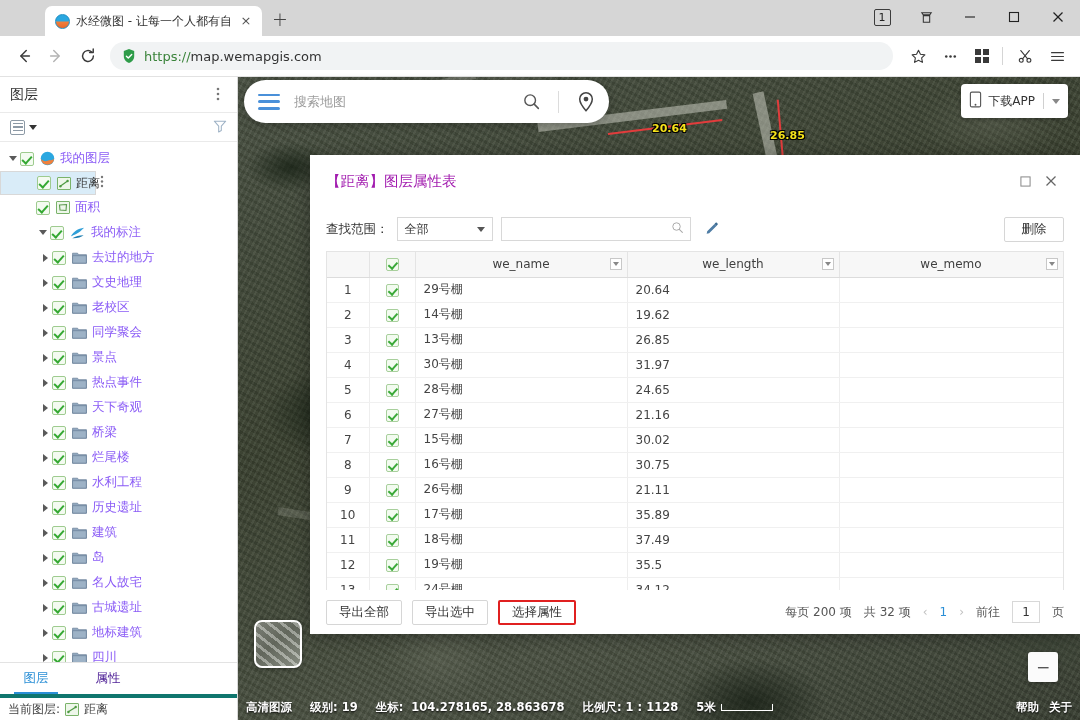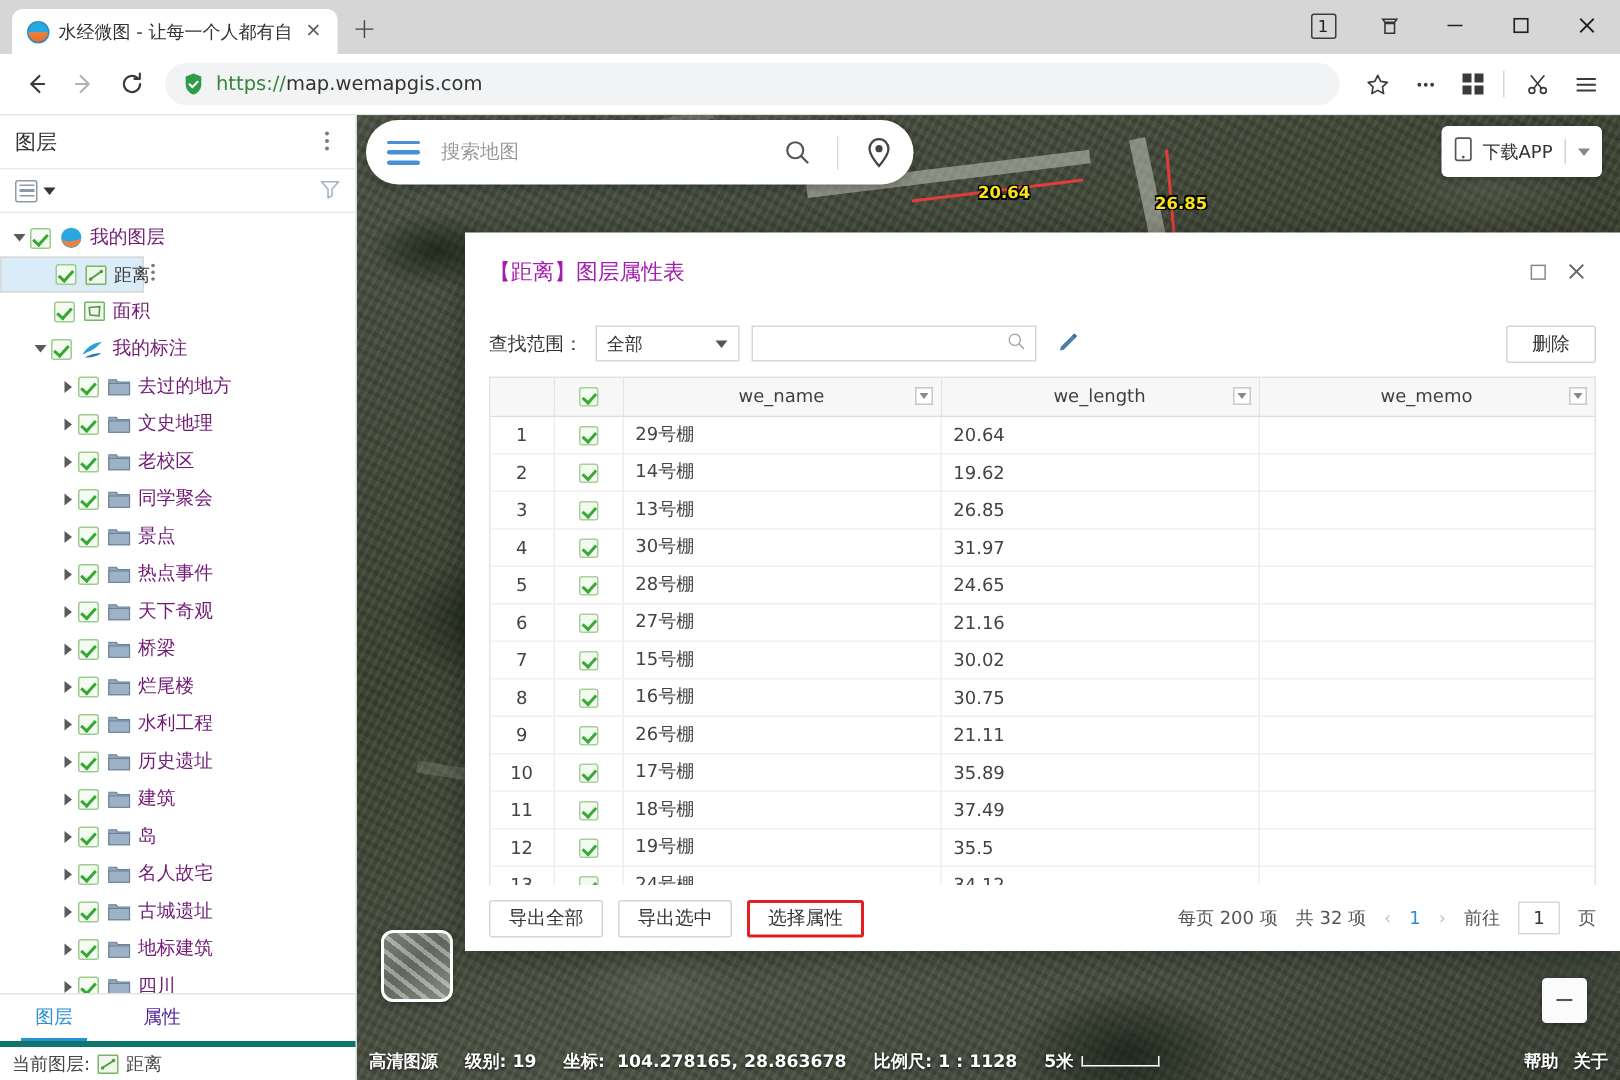--- a/index.html
+++ b/index.html
@@ -20,21 +20,21 @@
     position: absolute; left: 0; top: 0; width: 1080px; height: 36px;
     background: #d6d6d6;
     display: flex; align-items: flex-end;
   }
   .tabstrip { display: flex; align-items: flex-end; padding-left: 8px; height: 36px; }
   .tab {
     display: flex; align-items: center; gap: 6px;
     height: 30px; padding: 0 8px 0 10px;
     background: #fff; border-radius: 7px 7px 0 0;
     min-width: 200px; max-width: 230px;
-    font-size: 12px; color: #333;
+    font-size: 12px; color: #333; margin-left: 37px;
   }
   .tab-favicon {
     width: 15px; height: 15px; border-radius: 50%;
     background: linear-gradient(180deg,#2aa7e0 0%, #2aa7e0 48%, #f0803c 52%, #e8682c 100%);
     flex: 0 0 auto; border: 1px solid #1e8fc4;
   }
   .tab-title {
     flex: 1 1 auto; white-space: nowrap; overflow: hidden;
     text-overflow: clip; font-size: 12px;
   }
@@ -171,21 +171,21 @@
   .sb-toolbar {
     height: 29px; display: flex; align-items: center; padding: 0 10px;
     border-bottom: 1px solid #eaeaea; flex: 0 0 auto; gap: 4px;
   }
   .ic-list { width: 15px; height: 15px; border: 1.5px solid #8d9aa6; border-radius: 2px;
     display:flex; flex-direction:column; justify-content:center; gap:2px; padding:1.5px; }
   .ic-list i { display:block; height:1.5px; background:#8d9aa6; }
   .caret-dn { width:0;height:0;border-left:4px solid transparent;border-right:4px solid transparent;border-top:5px solid #333; }
   .funnel { margin-left:auto; }
   .tree { flex: 1 1 auto; overflow: hidden; padding-top: 4px; }
-  .tnode { display: flex; align-items: center; height: 25px; font-size: 12.5px; color: #701a75; padding-right: 8px; }
+  .tnode { display: flex; align-items: center; height: 25px; font-size: 12.5px; color: #8b5cf6; padding-right: 8px; }
   .tnode.sel { background: #d9ecf8; }
   .tw { width: 14px; flex: 0 0 auto; display:flex; align-items:center; justify-content:center; }
   .arr-dn { width:0;height:0;border-left:4px solid transparent;border-right:4px solid transparent;border-top:5px solid #5a5a5a; }
   .arr-rt { width:0;height:0;border-top:4px solid transparent;border-bottom:4px solid transparent;border-left:5px solid #5a5a5a; }
   .cbx {
     width: 14px; height: 14px; border: 1px solid #9ecb8f; background: #f4fbf1;
     border-radius: 2px; flex: 0 0 auto; position: relative; margin-right: 6px;
   }
   .cbx::after {
     content: ""; position: absolute; left: 3px; top: 1px; width: 4px; height: 8px;
@@ -499,21 +499,21 @@
           <span class="cbx"></span>
           <span style="display: inline-flex; align-items: center;">
             <span class="ic-sq">
               <svg width="10" height="9" viewBox="0 0 10 9">
                 <polygon points="1.5,2 8.5,1.5 8,7.5 2,7" fill="none" stroke="#5b9a4e" stroke-width="1.1"></polygon>
               </svg>
             </span>
           </span>
           <span class="tlabel">面积</span>
         </div>
-        <div class="tnode" style="padding-left: 20px;">
+        <div class="tnode" style="padding-left: 36px;">
           <span class="tw">
             <span class="arr-dn"></span>
           </span>
           <span class="cbx"></span>
           <span style="display: inline-flex; align-items: center;">
             <svg width="16" height="14" viewBox="0 0 17 14">
               <path d="M1 10.5c3-5 7-8 14-9-3.5 3-5 5.2-8.5 6.5C4 9 2.5 10 1 10.5z" fill="#2f9fd8"></path>
               <path d="M2.5 12.6c3.5-2 7-3 12-3.2-3 2.2-6.5 3.4-12 3.2z" fill="#1d7db0"></path>
             </svg>
           </span>

